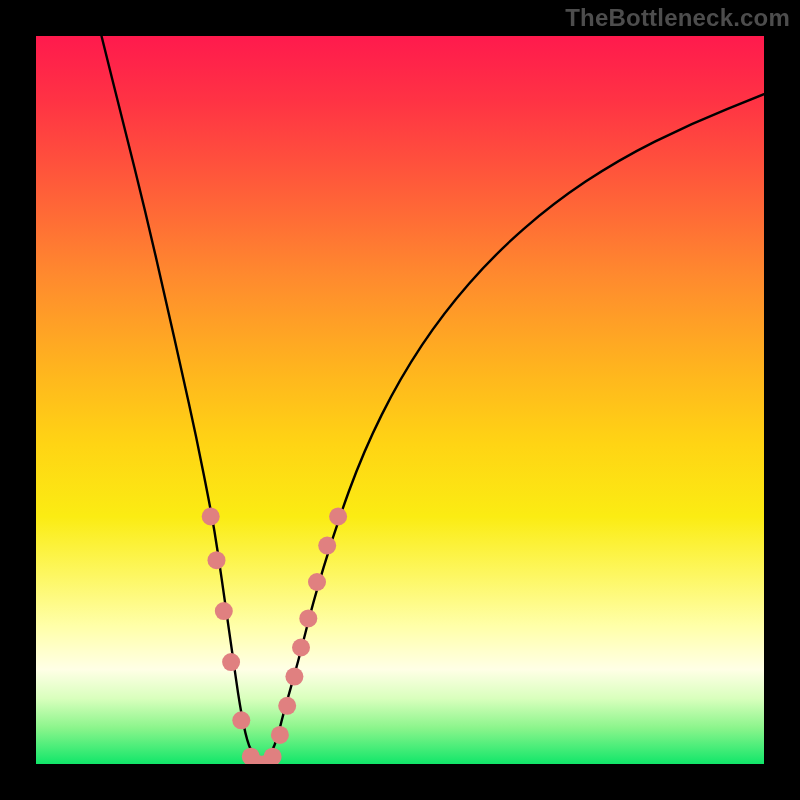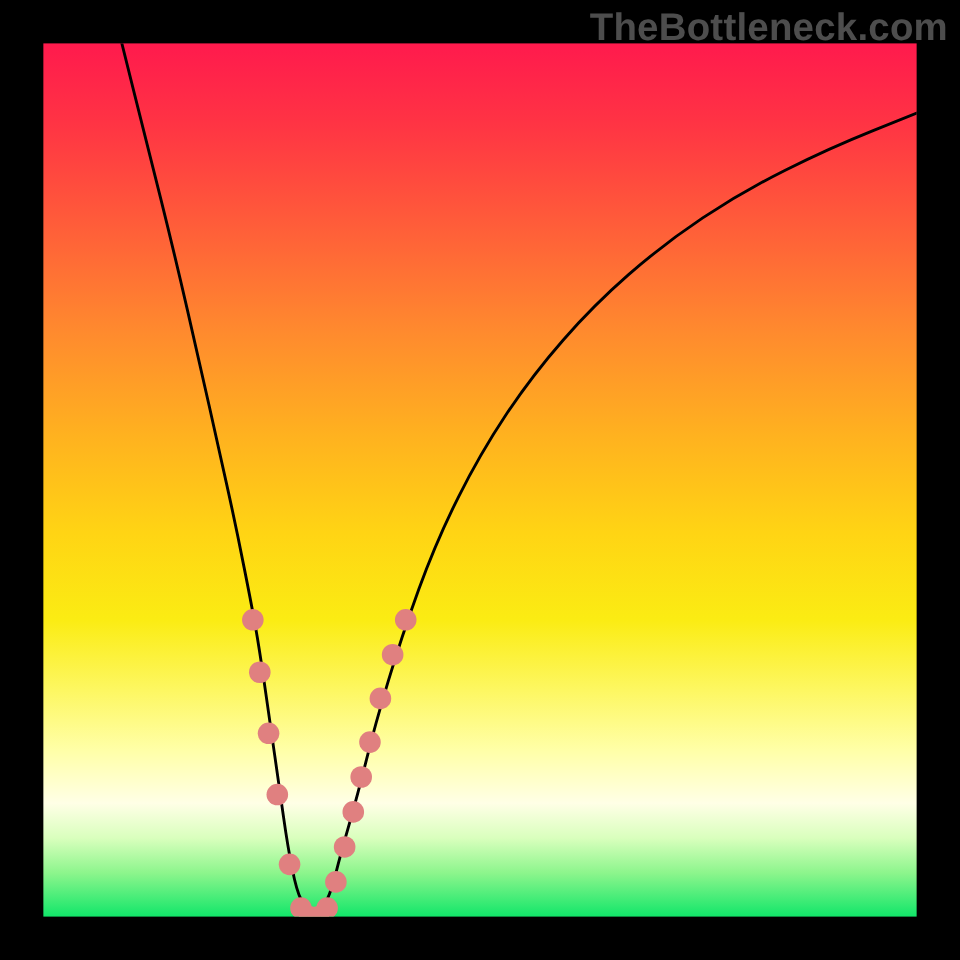--- a/index.html
+++ b/index.html
@@ -15,21 +15,21 @@
     position: relative;
     width: 800px;
     height: 800px;
     background: #000;
   }
   .watermark {
     position: absolute;
     top: 4px;
     right: 10px;
     color: #4d4d4d;
-    font-size: 32px;
+    font-size: 24px;
     font-weight: 600;
     letter-spacing: 0.2px;
     z-index: 10;
   }
   .plot-area {
     position: absolute;
     left: 36px;
     top: 36px;
     width: 728px;
     height: 728px;

